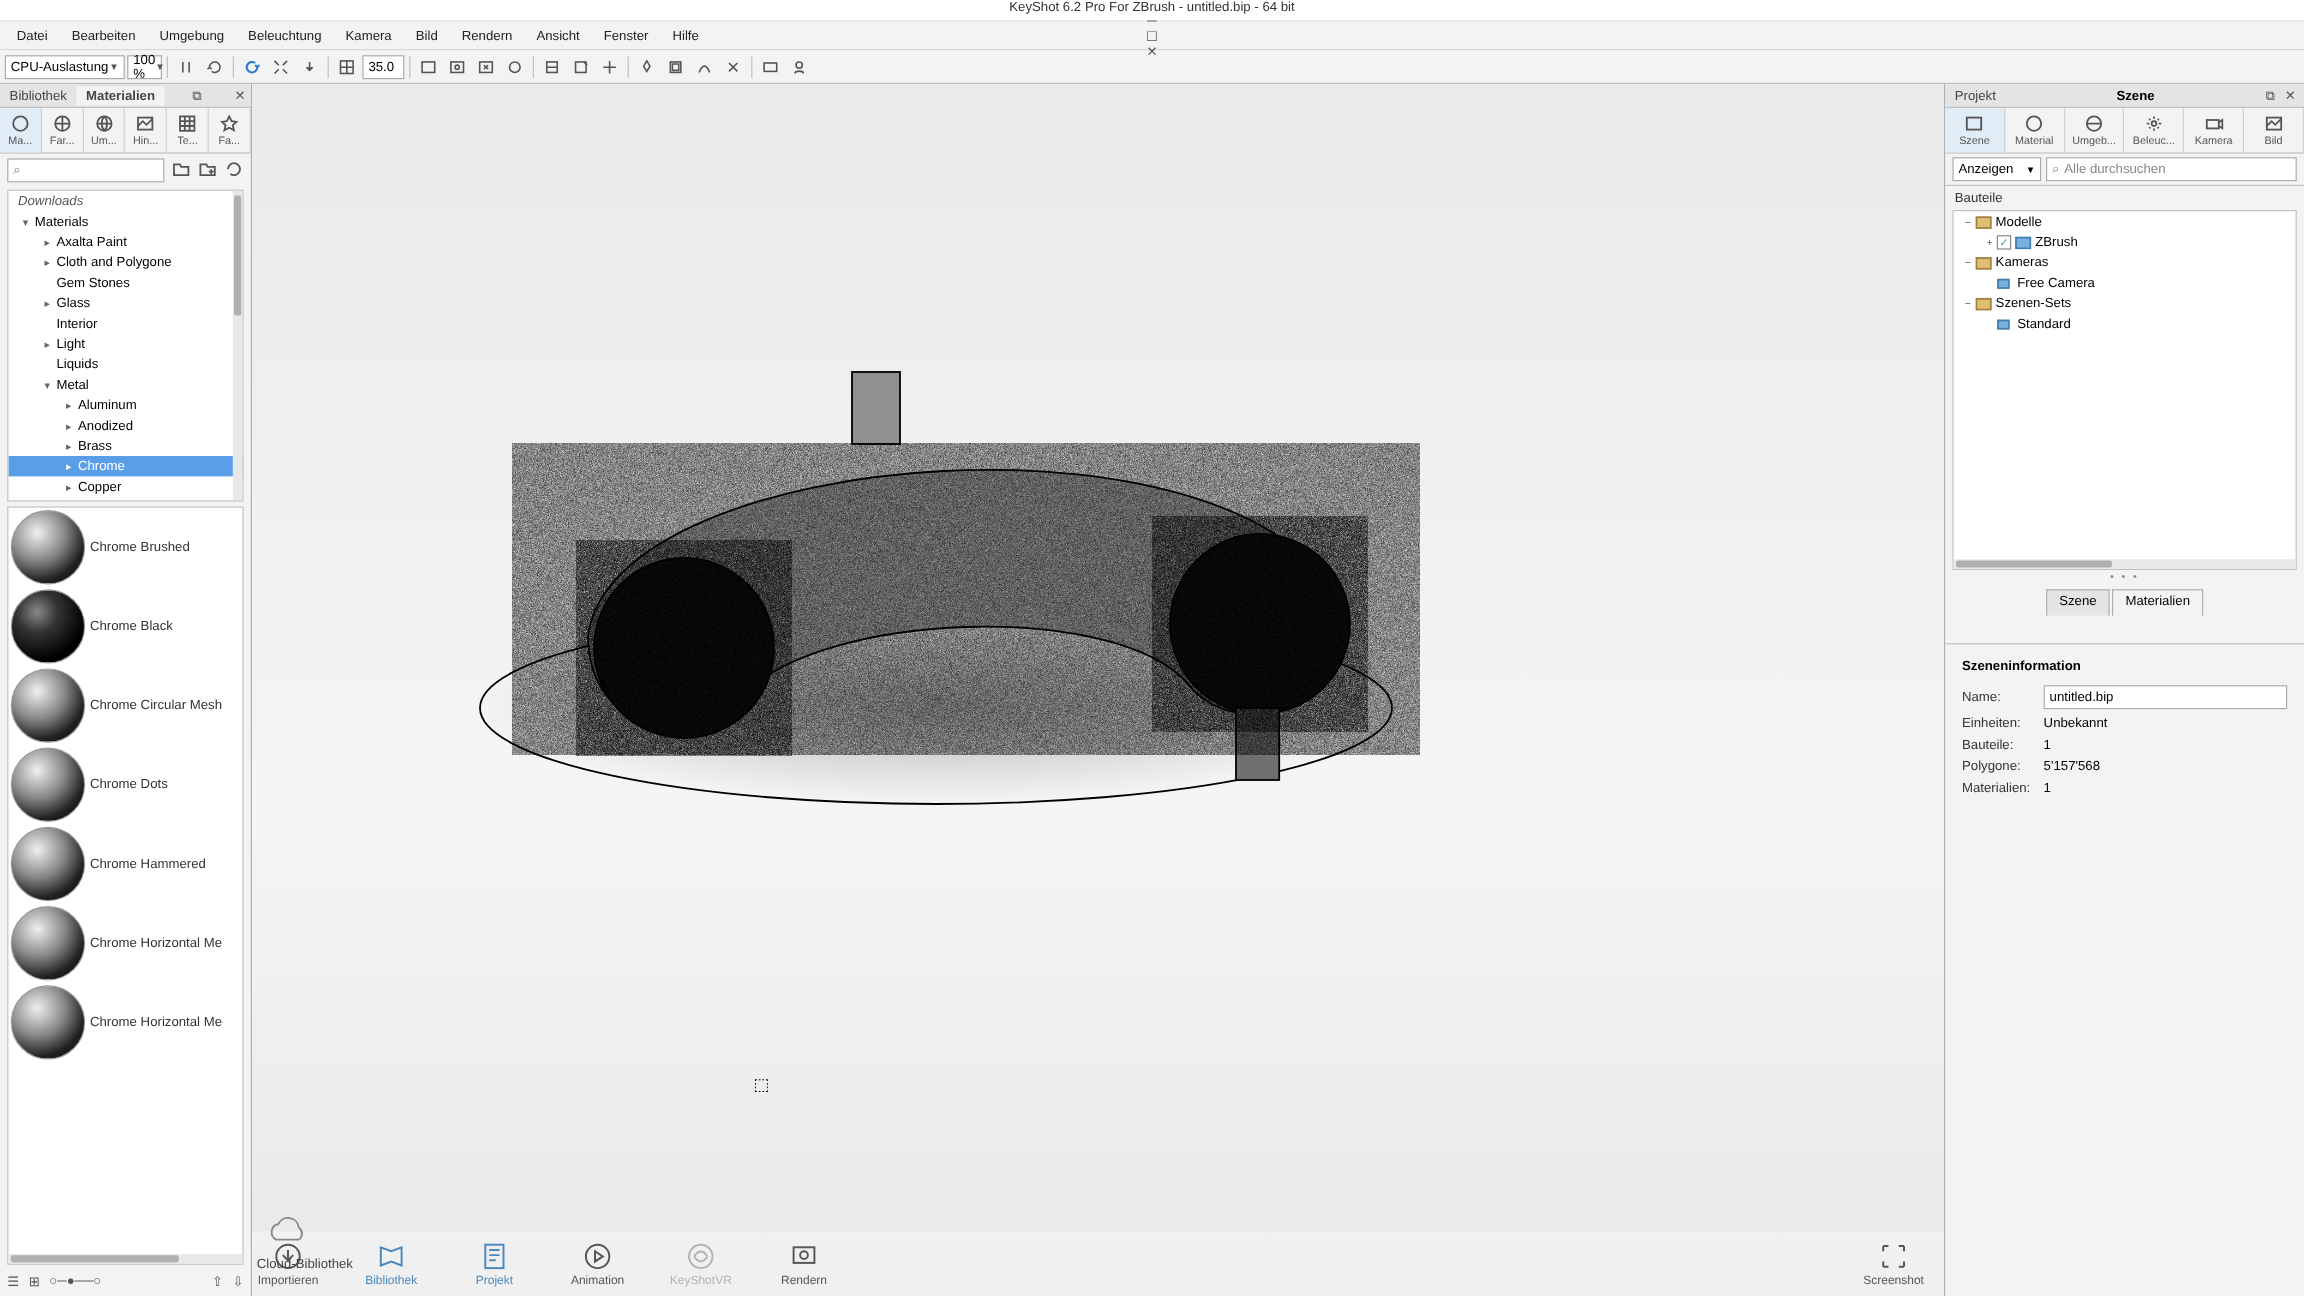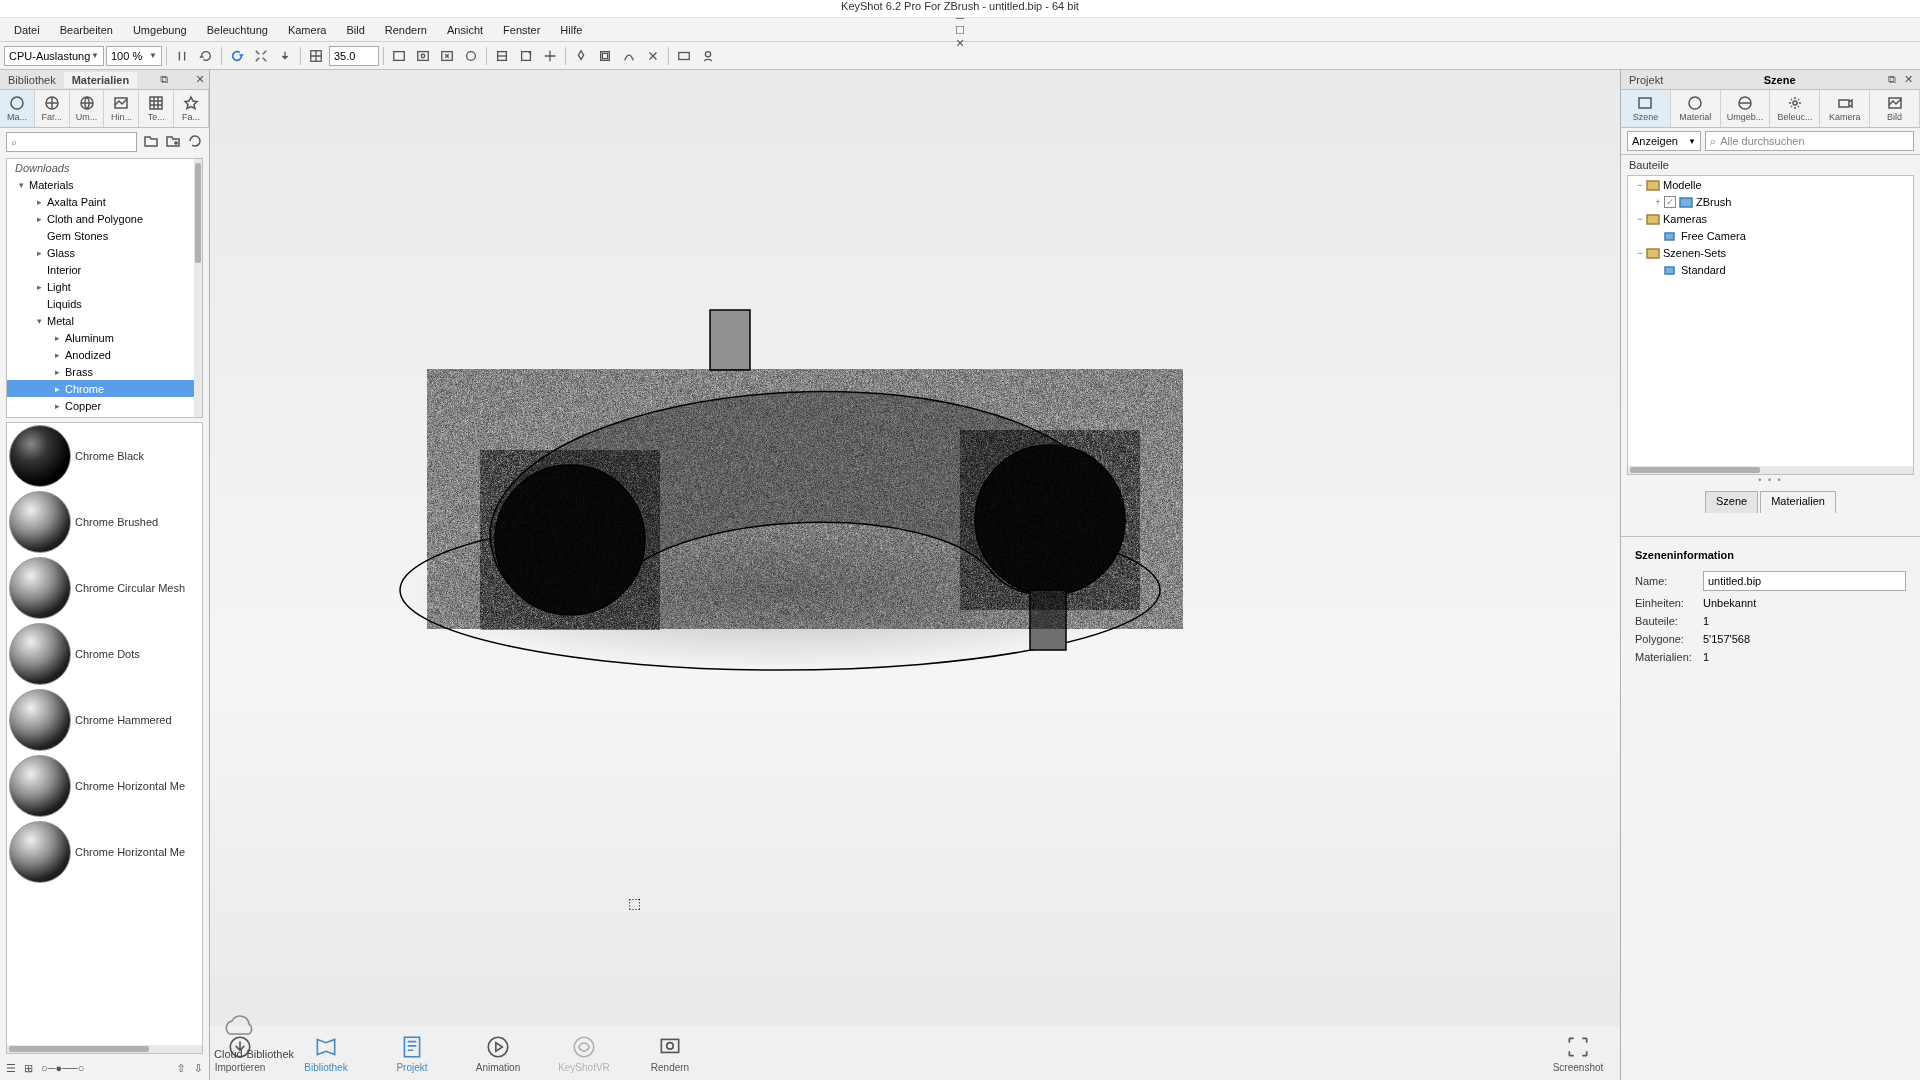--- a/index.html
+++ b/index.html
@@ -12,25 +12,25 @@
 .titlebar .winbtn { width: 34px; height: 100%; display: flex; align-items: center; justify-content: center; color: #555; }
 
 
 .menubar { height: 24px; display: flex; align-items: center; background: #f3f3f3; padding: 0 4px; border-bottom: 1px solid #d0d0d0; }
 .menubar .mitem { padding: 3px 10px; color: #222; }
 
 
 .toolbar { height: 28px; display: flex; align-items: center; background: #f3f3f3; padding: 0 4px; gap: 2px; border-bottom: 1px solid #c0c0c0; }
 .toolbar .combo { height: 20px; background: #fff; border: 1px solid #aaa; padding: 0 4px; display: flex; align-items: center; }
 .toolbar .combo.cpu { width: 100px; }
-.toolbar .combo.pct { width: 56px; }
+.toolbar .combo.pct { width: 29px; }
 .toolbar .combo .caret { margin-left: auto; font-size: 8px; color: #555; }
 .toolbar .tbtn { width: 22px; height: 22px; display: flex; align-items: center; justify-content: center; color: #555; border: 1px solid transparent; }
 .toolbar .sep { width: 1px; height: 18px; background: #c0c0c0; margin: 0 2px; }
-.toolbar .numbox { width: 50px; height: 20px; border: 1px solid #aaa; background: #fff; padding: 0 4px; display: flex; align-items: center; }
+.toolbar .numbox { width: 35px; height: 20px; border: 1px solid #aaa; background: #fff; padding: 0 4px; display: flex; align-items: center; }
 .toolbar svg { width: 14px; height: 14px; }
 
 
 .main { display: flex; height: calc(1080px - 18px - 24px - 28px); justify-content: space-between; }
 
 
 .left { width: 210px; display: flex; flex-direction: column; background: #f3f3f3; border-right: 1px solid #b0b0b0; }
 .left .panelhdr { height: 20px; display: flex; align-items: center; border-bottom: 1px solid #c0c0c0; background: #e4e4e4; }
 .left .panelhdr .ptab { padding: 2px 8px; color: #444; }
 .left .panelhdr .ptab.active { background: #f3f3f3; font-weight: bold; }
@@ -400,26 +400,26 @@
           <span class="arrow">▸</span>
           <span>Nickel</span>
         </div>
 
       <div class="scroll">
           <div class="thumb"></div>
         </div>
     </div>
     <div class="thumbs">
       <div class="thumbrow">
+          <div class="swatch"></div>
+          <div class="tname">Chrome Brushed</div>
+        </div>
+      <div class="thumbrow">
           <div class="swatch dark"></div>
           <div class="tname">Chrome Black</div>
-        </div>
-      <div class="thumbrow">
-          <div class="swatch"></div>
-          <div class="tname">Chrome Brushed</div>
         </div>
       <div class="thumbrow">
           <div class="swatch"></div>
           <div class="tname">Chrome Circular Mesh</div>
         </div>
       <div class="thumbrow">
           <div class="swatch"></div>
           <div class="tname">Chrome Dots</div>
         </div>
       <div class="thumbrow">

